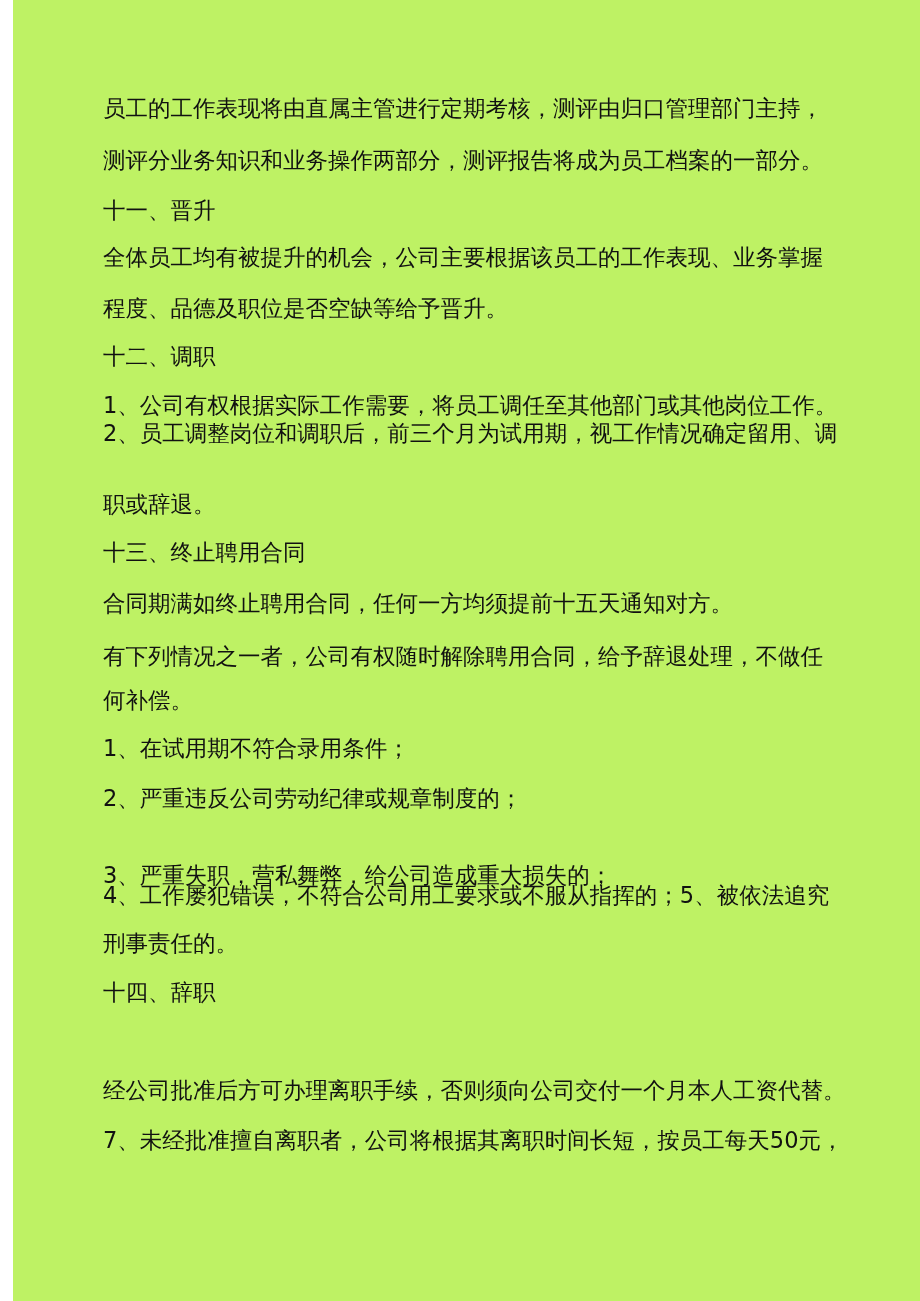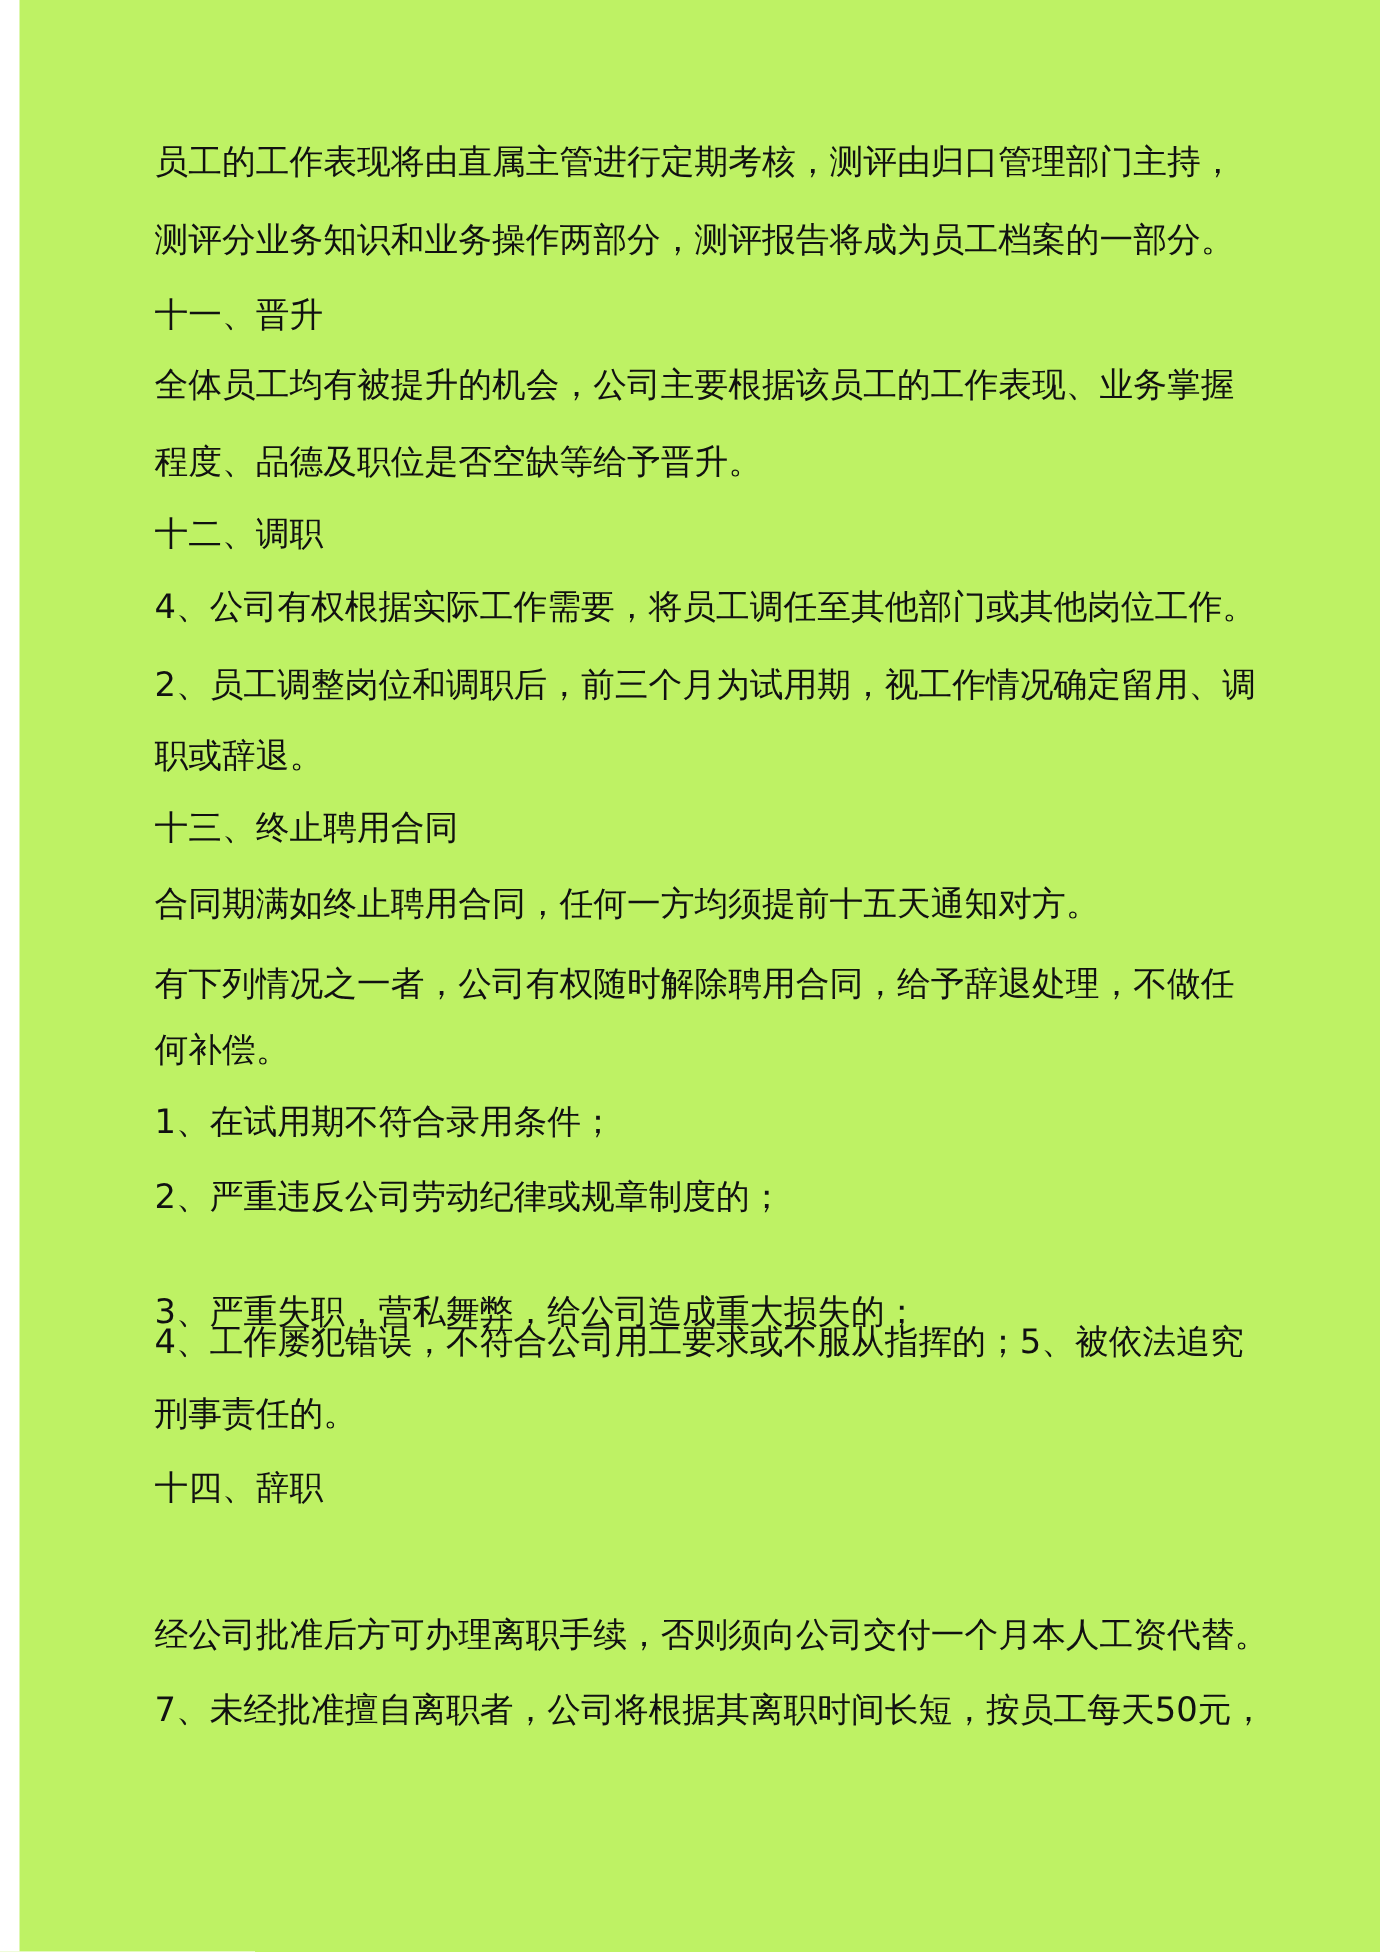--- a/index.html
+++ b/index.html
@@ -12,22 +12,22 @@
 </head>
 <body>
 
 <div class="page">
   <div class="line" style="top:93px">员工的工作表现将由直属主管进行定期考核，测评由归口管理部门主持，</div>
   <div class="line" style="top:145px">测评分业务知识和业务操作两部分，测评报告将成为员工档案的一部分。</div>
   <div class="line" style="top:195px">十一、晋升</div>
   <div class="line" style="top:242px">全体员工均有被提升的机会，公司主要根据该员工的工作表现、业务掌握</div>
   <div class="line" style="top:293px">程度、品德及职位是否空缺等给予晋升。</div>
   <div class="line" style="top:341px">十二、调职</div>
-  <div class="line" style="top:390px">4、公司有权根据实际工作需要，将员工调任至其他部门或其他岗位工作。</div>
-  <div class="line" style="top:442px">2、员工调整岗位和调职后，前三个月为试用期，视工作情况确定留用、调</div>
+  <div class="line" style="top:390px">1、公司有权根据实际工作需要，将员工调任至其他部门或其他岗位工作。</div>
+  <div class="line" style="top:418px">2、员工调整岗位和调职后，前三个月为试用期，视工作情况确定留用、调</div>
   <div class="line" style="top:489px">职或辞退。</div>
   <div class="line" style="top:537px">十三、终止聘用合同</div>
   <div class="line" style="top:641px">有下列情况之一者，公司有权随时解除聘用合同，给予辞退处理，不做任</div>
   <div class="line" style="top:588px">合同期满如终止聘用合同，任何一方均须提前十五天通知对方。</div>
   <div class="line" style="top:685px">何补偿。</div>
   <div class="line" style="top:733px">1、在试用期不符合录用条件；</div>
   <div class="line" style="top:783px">2、严重违反公司劳动纪律或规章制度的；</div>
   <div class="line" style="top:860px">3、严重失职，营私舞弊，给公司造成重大损失的；</div>
   <div class="line" style="top:880px">4、工作屡犯错误，不符合公司用工要求或不服从指挥的；5、被依法追究</div>
   <div class="line" style="top:928px">刑事责任的。</div>

